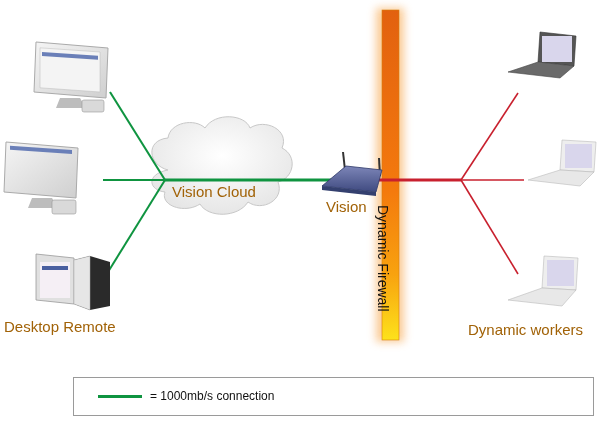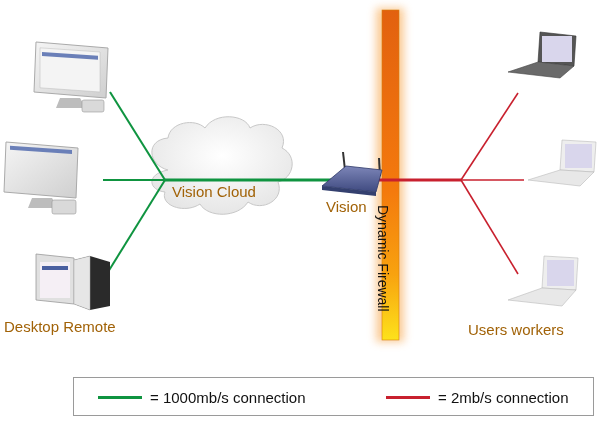--- a/index.html
+++ b/index.html
@@ -4,21 +4,21 @@
 <style>
   html, body { margin: 0; padding: 0; background: #ffffff; }
   body { width: 600px; height: 425px; position: relative; overflow: hidden;
          font-family: "Liberation Sans", sans-serif; }
   #diagram { position: absolute; left: 0; top: 0; width: 600px; height: 425px; }
   .lbl { position: absolute; font-size: 15px; color: #a16207; white-space: nowrap; }
   .legend { position: absolute; left: 73px; top: 377px; width: 521px; height: 39px;
             border: 1px solid #9a9a9a; background: #fff; box-sizing: border-box; }
   .legend-item { position: absolute; top: 11px; display: flex; align-items: center; }
   .legend-swatch { width: 44px; height: 3px; margin-right: 8px; }
-  .legend-text { font-size: 15px; color: #111; }
+  .legend-text { font-size: 12px; color: #111; }
   .fw-text { position: absolute; left: 391px; top: 205px; font-size: 14px; color: #111;
              transform-origin: 0 0; transform: rotate(90deg); white-space: nowrap; }
 </style>
 </head>
 <body>
 
 <svg id="diagram" viewBox="0 0 600 425" xmlns="http://www.w3.org/2000/svg">
   <defs>
     <linearGradient id="fwGrad" x1="0" y1="0" x2="0" y2="1">
       <stop offset="0" stop-color="#e2610f"></stop>
@@ -114,24 +114,20 @@
     <path d="M544,256 L578,258 L576,290 L542,288 Z" fill="#eee" stroke="#bbb" stroke-width="0.6"></path>
     <rect x="547" y="260" width="27" height="26" fill="#d9d6ec"></rect>
     <path d="M542,288 L576,290 L562,306 L508,300 Z" fill="#e8e8e8" stroke="#bbb" stroke-width="0.6"></path>
   </g>
 </svg>
 
 <div class="lbl" style="left:4px; top:318px;">Desktop Remote</div>
 <div class="lbl" style="left:172px; top:183px;">Vision Cloud</div>
 <div class="lbl" style="left:326px; top:198px;">Vision</div>
 <div class="fw-text">Dynamic Firewall</div>
-<div class="lbl" style="left:468px; top:321px;">Users workers</div>
+<div class="lbl" style="left:468px; top:321px;">Dynamic workers</div>
 
 <div class="legend">
   <div class="legend-item" style="left:24px;">
     <span class="legend-swatch" style="background:#0f9440;"></span>
     <span class="legend-text">= 1000mb/s connection</span>
   </div>
-  <div class="legend-item" style="left:312px;">
-    <span class="legend-swatch" style="background:#c8202e;"></span>
-    <span class="legend-text">= 2mb/s connection</span>
-  </div>
 </div>
 
 </body></html>

